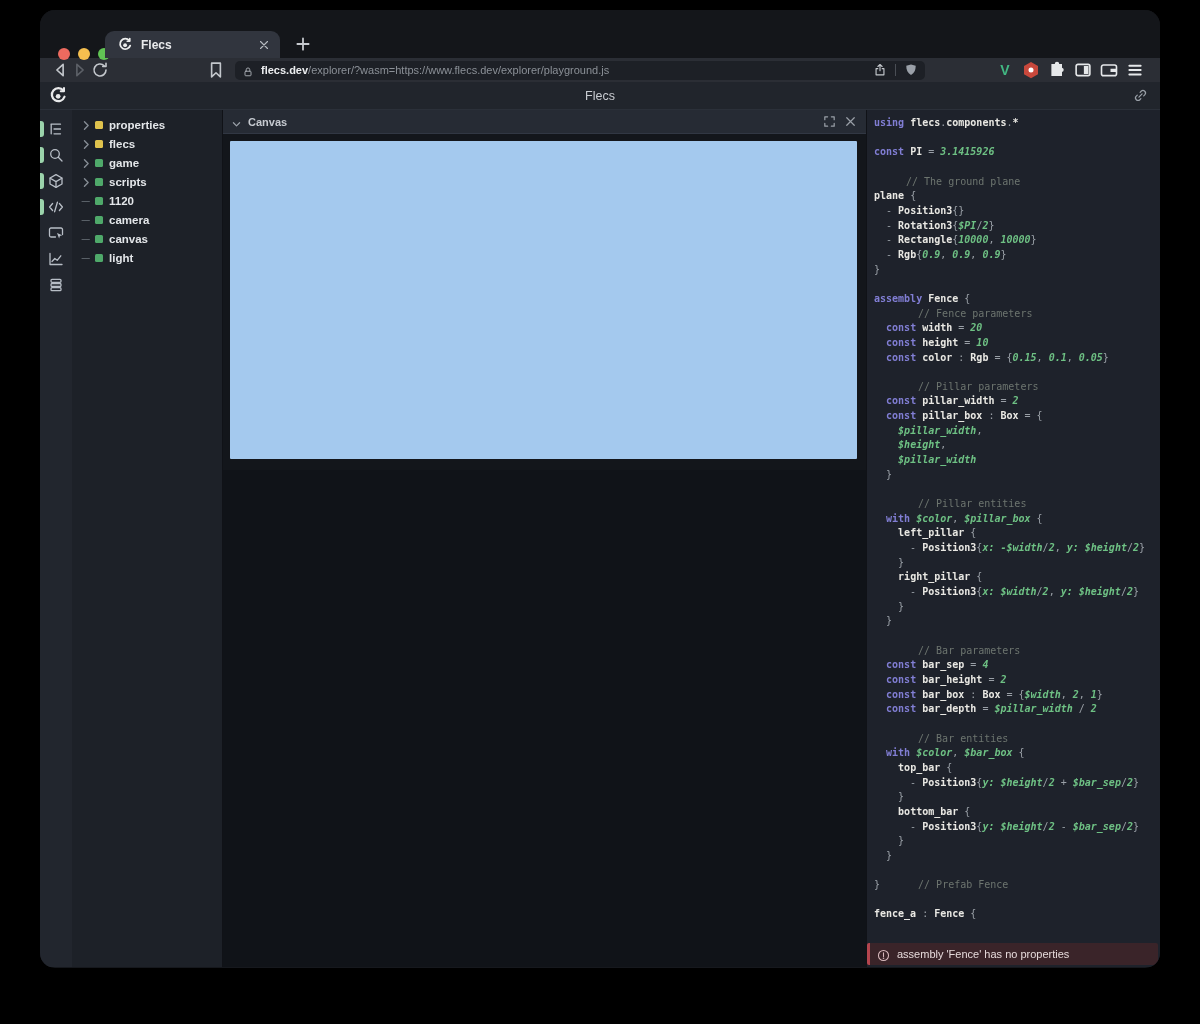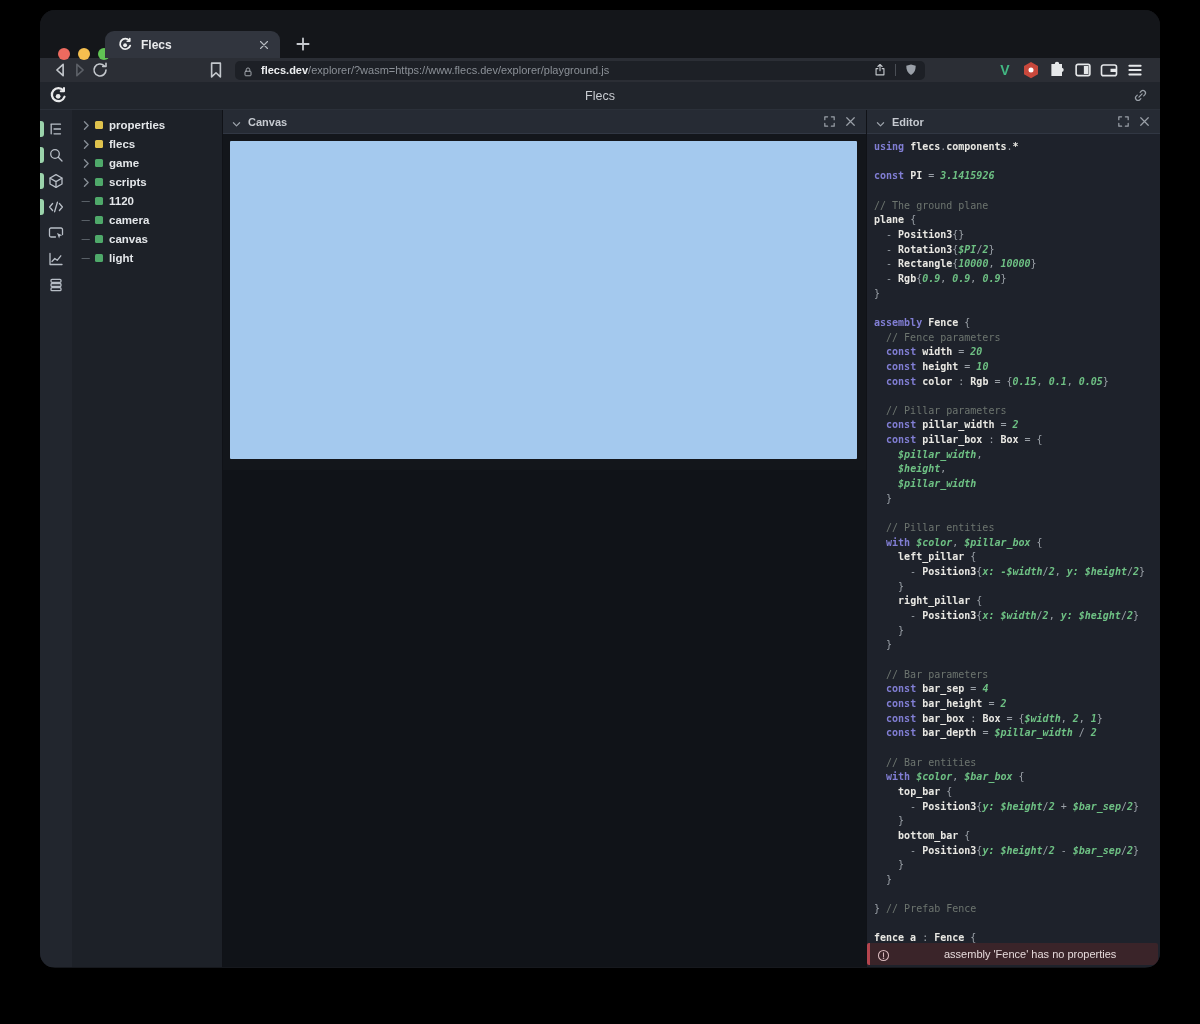--- a/index.html
+++ b/index.html
@@ -72,24 +72,24 @@
   .canvas3d { margin:7px 9px 0 7px; height:318px; border-radius:1px; }
   .search-body { flex:1; background:#101318; }
 
   .editor { flex:1; display:flex; flex-direction:column; position:relative; }
   .editor-body { flex:1; background:#1e222b; padding:6px 0 0 7px; overflow:hidden; position:relative; }
   .code { font-family:"DejaVu Sans Mono",monospace; font-size:10px; line-height:14.66px; white-space:pre; }
   .cl { height:14.66px; }
   .tk-k { color:#817ed4; font-weight:bold; }
   .tk-w { color:#e9e8e3; font-weight:bold; }
   .tk-g { color:#6ec184; font-weight:bold;font-style:italic; }
-  .tk-c { color:#6d756f; }
+  .tk-c { color:#6d756f;margin-left:32px; }
   .tk-p { color:#9aa0a7; }
   .errorbar { position:absolute; left:0; right:2px; bottom:2px; height:22px; background:#3a2429;
-    border-left:3px solid #b4454e; border-radius:2px; display:flex; align-items:center; padding-left:7px;gap:47px; }
+    border-left:3px solid #b4454e; border-radius:2px; display:flex; align-items:center; padding-left:7px; }
   .errorbar .eic { width:13px; height:13px; color:#d9babe; flex:0 0 auto; }
   .errorbar .etxt { margin-left:7px; font-size:11px; color:#e6dadb; }
 </style>
 </head>
 <body>
 
 <div class="window">
 
   <div class="tabstrip">
     <div class="traffic">
@@ -321,37 +321,20 @@
       </div>
       <div class="canvas-body">
         <div class="canvas3d" id="canvas3d" style="background: rgb(164, 201, 238);"></div>
       </div>
       <div class="search-body"></div>
     </div>
 
     <div class="vdiv"></div>
 
     <div class="editor">
-      <div class="phead">
-        <span class="pic"><svg viewBox="0 0 16 16" width="100%" height="100%" fill="none" stroke="currentColor" stroke-width="1.3" stroke-linecap="round" stroke-linejoin="round">
-              <path d="M3.5 5.5L8 10l4.5-4.5" stroke-width="1.8"></path>
-            </svg></span>
-        <span class="ptitle">Editor</span>
-        <span class="spacer"></span>
-        <span class="hbtn">
-            <svg viewBox="0 0 16 16" width="100%" height="100%" fill="none" stroke="currentColor" stroke-width="1.3" stroke-linecap="round" stroke-linejoin="round">
-              <path d="M3 6V3h3M13 6V3h-3M3 10v3h3M13 10v3h-3"></path>
-            </svg>
-          </span>
-        <span class="hbtn">
-            <svg viewBox="0 0 16 16" width="100%" height="100%" fill="none" stroke="currentColor" stroke-width="1.3" stroke-linecap="round" stroke-linejoin="round">
-              <path d="M4 4l8 8M12 4l-8 8"></path>
-            </svg>
-          </span>
-      </div>
       <div class="editor-body">
         <div class="code" id="code"><div class="cl"><span class="tk-k">using </span><span class="tk-w">flecs</span><span class="tk-p">.</span><span class="tk-w">components</span><span class="tk-p">.</span><span class="tk-w">*</span></div><div class="cl">&nbsp;</div><div class="cl"><span class="tk-k">const </span><span class="tk-w">PI</span><span class="tk-p"> = </span><span class="tk-g">3.1415926</span></div><div class="cl">&nbsp;</div><div class="cl"><span class="tk-c">// The ground plane</span></div><div class="cl"><span class="tk-w">plane</span><span class="tk-p"> {</span></div><div class="cl"><span class="tk-p">  - </span><span class="tk-w">Position3</span><span class="tk-p">{}</span></div><div class="cl"><span class="tk-p">  - </span><span class="tk-w">Rotation3</span><span class="tk-p">{</span><span class="tk-g">$PI</span><span class="tk-p">/</span><span class="tk-g">2</span><span class="tk-p">}</span></div><div class="cl"><span class="tk-p">  - </span><span class="tk-w">Rectangle</span><span class="tk-p">{</span><span class="tk-g">10000</span><span class="tk-p">, </span><span class="tk-g">10000</span><span class="tk-p">}</span></div><div class="cl"><span class="tk-p">  - </span><span class="tk-w">Rgb</span><span class="tk-p">{</span><span class="tk-g">0.9</span><span class="tk-p">, </span><span class="tk-g">0.9</span><span class="tk-p">, </span><span class="tk-g">0.9</span><span class="tk-p">}</span></div><div class="cl"><span class="tk-p">}</span></div><div class="cl">&nbsp;</div><div class="cl"><span class="tk-k">assembly </span><span class="tk-w">Fence</span><span class="tk-p"> {</span></div><div class="cl"><span class="tk-c">  // Fence parameters</span></div><div class="cl"><span class="tk-p">  </span><span class="tk-k">const </span><span class="tk-w">width</span><span class="tk-p"> = </span><span class="tk-g">20</span></div><div class="cl"><span class="tk-p">  </span><span class="tk-k">const </span><span class="tk-w">height</span><span class="tk-p"> = </span><span class="tk-g">10</span></div><div class="cl"><span class="tk-p">  </span><span class="tk-k">const </span><span class="tk-w">color</span><span class="tk-p"> : </span><span class="tk-w">Rgb</span><span class="tk-p"> = {</span><span class="tk-g">0.15</span><span class="tk-p">, </span><span class="tk-g">0.1</span><span class="tk-p">, </span><span class="tk-g">0.05</span><span class="tk-p">}</span></div><div class="cl">&nbsp;</div><div class="cl"><span class="tk-c">  // Pillar parameters</span></div><div class="cl"><span class="tk-p">  </span><span class="tk-k">const </span><span class="tk-w">pillar_width</span><span class="tk-p"> = </span><span class="tk-g">2</span></div><div class="cl"><span class="tk-p">  </span><span class="tk-k">const </span><span class="tk-w">pillar_box</span><span class="tk-p"> : </span><span class="tk-w">Box</span><span class="tk-p"> = {</span></div><div class="cl"><span class="tk-p">    </span><span class="tk-g">$pillar_width</span><span class="tk-p">,</span></div><div class="cl"><span class="tk-p">    </span><span class="tk-g">$height</span><span class="tk-p">,</span></div><div class="cl"><span class="tk-p">    </span><span class="tk-g">$pillar_width</span></div><div class="cl"><span class="tk-p">  }</span></div><div class="cl">&nbsp;</div><div class="cl"><span class="tk-c">  // Pillar entities</span></div><div class="cl"><span class="tk-p">  </span><span class="tk-k">with </span><span class="tk-g">$color</span><span class="tk-p">, </span><span class="tk-g">$pillar_box</span><span class="tk-p"> {</span></div><div class="cl"><span class="tk-p">    </span><span class="tk-w">left_pillar</span><span class="tk-p"> {</span></div><div class="cl"><span class="tk-p">      - </span><span class="tk-w">Position3</span><span class="tk-p">{</span><span class="tk-g">x: -$width</span><span class="tk-p">/</span><span class="tk-g">2</span><span class="tk-p">, </span><span class="tk-g">y: $height</span><span class="tk-p">/</span><span class="tk-g">2</span><span class="tk-p">}</span></div><div class="cl"><span class="tk-p">    }</span></div><div class="cl"><span class="tk-p">    </span><span class="tk-w">right_pillar</span><span class="tk-p"> {</span></div><div class="cl"><span class="tk-p">      - </span><span class="tk-w">Position3</span><span class="tk-p">{</span><span class="tk-g">x: $width</span><span class="tk-p">/</span><span class="tk-g">2</span><span class="tk-p">, </span><span class="tk-g">y: $height</span><span class="tk-p">/</span><span class="tk-g">2</span><span class="tk-p">}</span></div><div class="cl"><span class="tk-p">    }</span></div><div class="cl"><span class="tk-p">  }</span></div><div class="cl">&nbsp;</div><div class="cl"><span class="tk-c">  // Bar parameters</span></div><div class="cl"><span class="tk-p">  </span><span class="tk-k">const </span><span class="tk-w">bar_sep</span><span class="tk-p"> = </span><span class="tk-g">4</span></div><div class="cl"><span class="tk-p">  </span><span class="tk-k">const </span><span class="tk-w">bar_height</span><span class="tk-p"> = </span><span class="tk-g">2</span></div><div class="cl"><span class="tk-p">  </span><span class="tk-k">const </span><span class="tk-w">bar_box</span><span class="tk-p"> : </span><span class="tk-w">Box</span><span class="tk-p"> = {</span><span class="tk-g">$width</span><span class="tk-p">, </span><span class="tk-g">2</span><span class="tk-p">, </span><span class="tk-g">1</span><span class="tk-p">}</span></div><div class="cl"><span class="tk-p">  </span><span class="tk-k">const </span><span class="tk-w">bar_depth</span><span class="tk-p"> = </span><span class="tk-g">$pillar_width</span><span class="tk-p"> / </span><span class="tk-g">2</span></div><div class="cl">&nbsp;</div><div class="cl"><span class="tk-c">  // Bar entities</span></div><div class="cl"><span class="tk-p">  </span><span class="tk-k">with </span><span class="tk-g">$color</span><span class="tk-p">, </span><span class="tk-g">$bar_box</span><span class="tk-p"> {</span></div><div class="cl"><span class="tk-p">    </span><span class="tk-w">top_bar</span><span class="tk-p"> {</span></div><div class="cl"><span class="tk-p">      - </span><span class="tk-w">Position3</span><span class="tk-p">{</span><span class="tk-g">y: $height</span><span class="tk-p">/</span><span class="tk-g">2</span><span class="tk-p"> + </span><span class="tk-g">$bar_sep</span><span class="tk-p">/</span><span class="tk-g">2</span><span class="tk-p">}</span></div><div class="cl"><span class="tk-p">    }</span></div><div class="cl"><span class="tk-p">    </span><span class="tk-w">bottom_bar</span><span class="tk-p"> {</span></div><div class="cl"><span class="tk-p">      - </span><span class="tk-w">Position3</span><span class="tk-p">{</span><span class="tk-g">y: $height</span><span class="tk-p">/</span><span class="tk-g">2</span><span class="tk-p"> - </span><span class="tk-g">$bar_sep</span><span class="tk-p">/</span><span class="tk-g">2</span><span class="tk-p">}</span></div><div class="cl"><span class="tk-p">    }</span></div><div class="cl"><span class="tk-p">  }</span></div><div class="cl">&nbsp;</div><div class="cl"><span class="tk-p">} </span><span class="tk-c">// Prefab Fence</span></div><div class="cl">&nbsp;</div><div class="cl"><span class="tk-w">fence_a</span><span class="tk-p"> : </span><span class="tk-w">Fence</span><span class="tk-p"> {</span></div></div>
       </div>
       <div class="errorbar">
         <span class="eic"><svg viewBox="0 0 16 16" width="100%" height="100%" fill="none" stroke="currentColor" stroke-width="1.3" stroke-linecap="round" stroke-linejoin="round">
               <circle cx="8" cy="8" r="6.2"></circle>
               <path d="M8 4.6v4.6"></path>
               <circle cx="8" cy="11.4" r="1" fill="currentColor" stroke="none"></circle>
             </svg></span>
         <span class="etxt">assembly 'Fence' has no properties</span>

